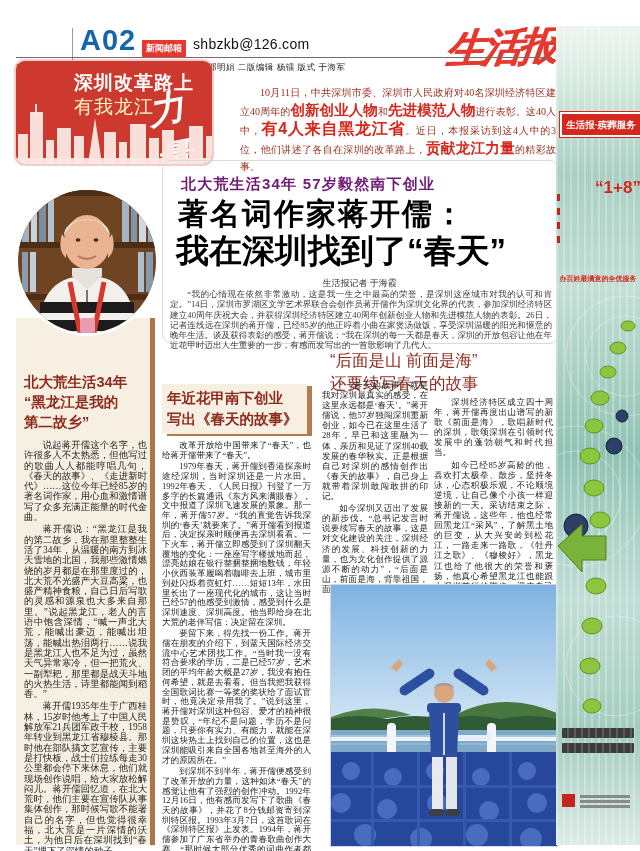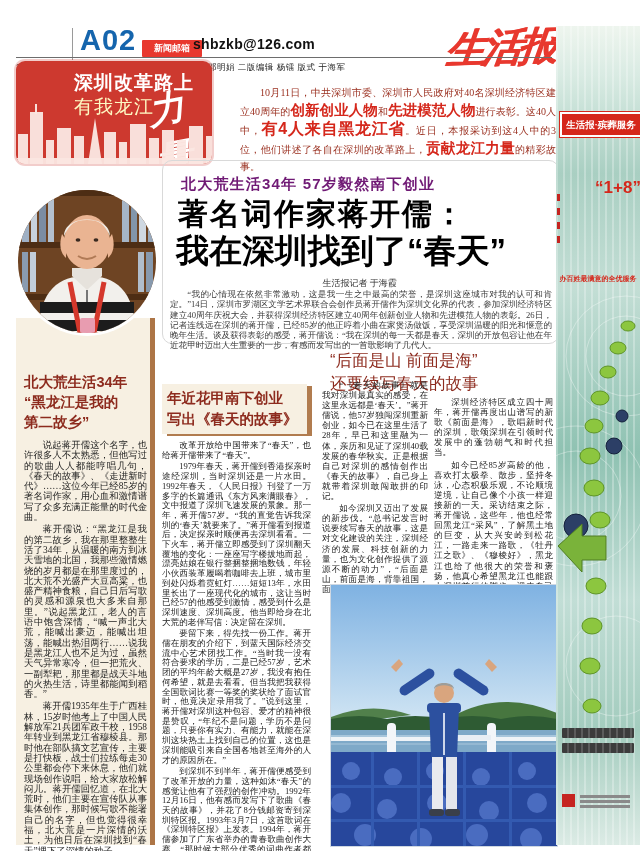--- a/index.html
+++ b/index.html
@@ -8,22 +8,22 @@
   .abs{position:absolute;}
   .sans{font-family:"Liberation Sans","DejaVu Sans",sans-serif;}
   .just{text-align:justify;text-justify:inter-ideograph;}
   p.np{margin:0 0 2px 0;text-indent:2em;}
 
   
   .section-title{left:16px;top:22px;font-size:32px;font-weight:900;letter-spacing:2px;}
   .head-divider{left:72px;top:28px;width:1px;height:32px;background:#9a9a9a;}
   .page-no{left:80px;top:24px;font-size:29px;font-weight:900;color:#1565ad;letter-spacing:1px;}
   .mail-badge{left:142px;top:40px;background:#e8382e;color:#fff;font-size:9px;font-weight:bold;
-              padding:2px 12px;border-radius:1px;}
-  .mail-addr{left:193px;top:36px;font-size:14px;font-weight:bold;letter-spacing:.3px;}
+              padding:2px 4px;border-radius:1px;}
+  .mail-addr{left:193px;top:36px;font-size:14px;font-weight:normal;letter-spacing:.3px;}
   .masthead{left:446px;top:20px;font-size:40px;font-weight:bold;font-style:italic;color:#e8382e;
             letter-spacing:-4px;transform:skewX(-8deg) rotate(-2deg);
             text-shadow:1px 0 0 #e8382e;}
   .head-rule{left:16px;top:57px;width:536px;height:1px;background:#6d6d6d;}
   .dateline{left:16px;top:62px;font-size:8.5px;color:#222;letter-spacing:.5px;}
 
   
   .stamp{left:16px;top:61px;width:196px;height:103px;background:#cd392f;border-radius:9px;
          box-shadow:0 0 0 2px rgba(205,57,47,.25);overflow:hidden;}
   .stamp-l1{left:58px;top:9px;font-size:19px;font-weight:900;color:#fff;letter-spacing:1px;}

